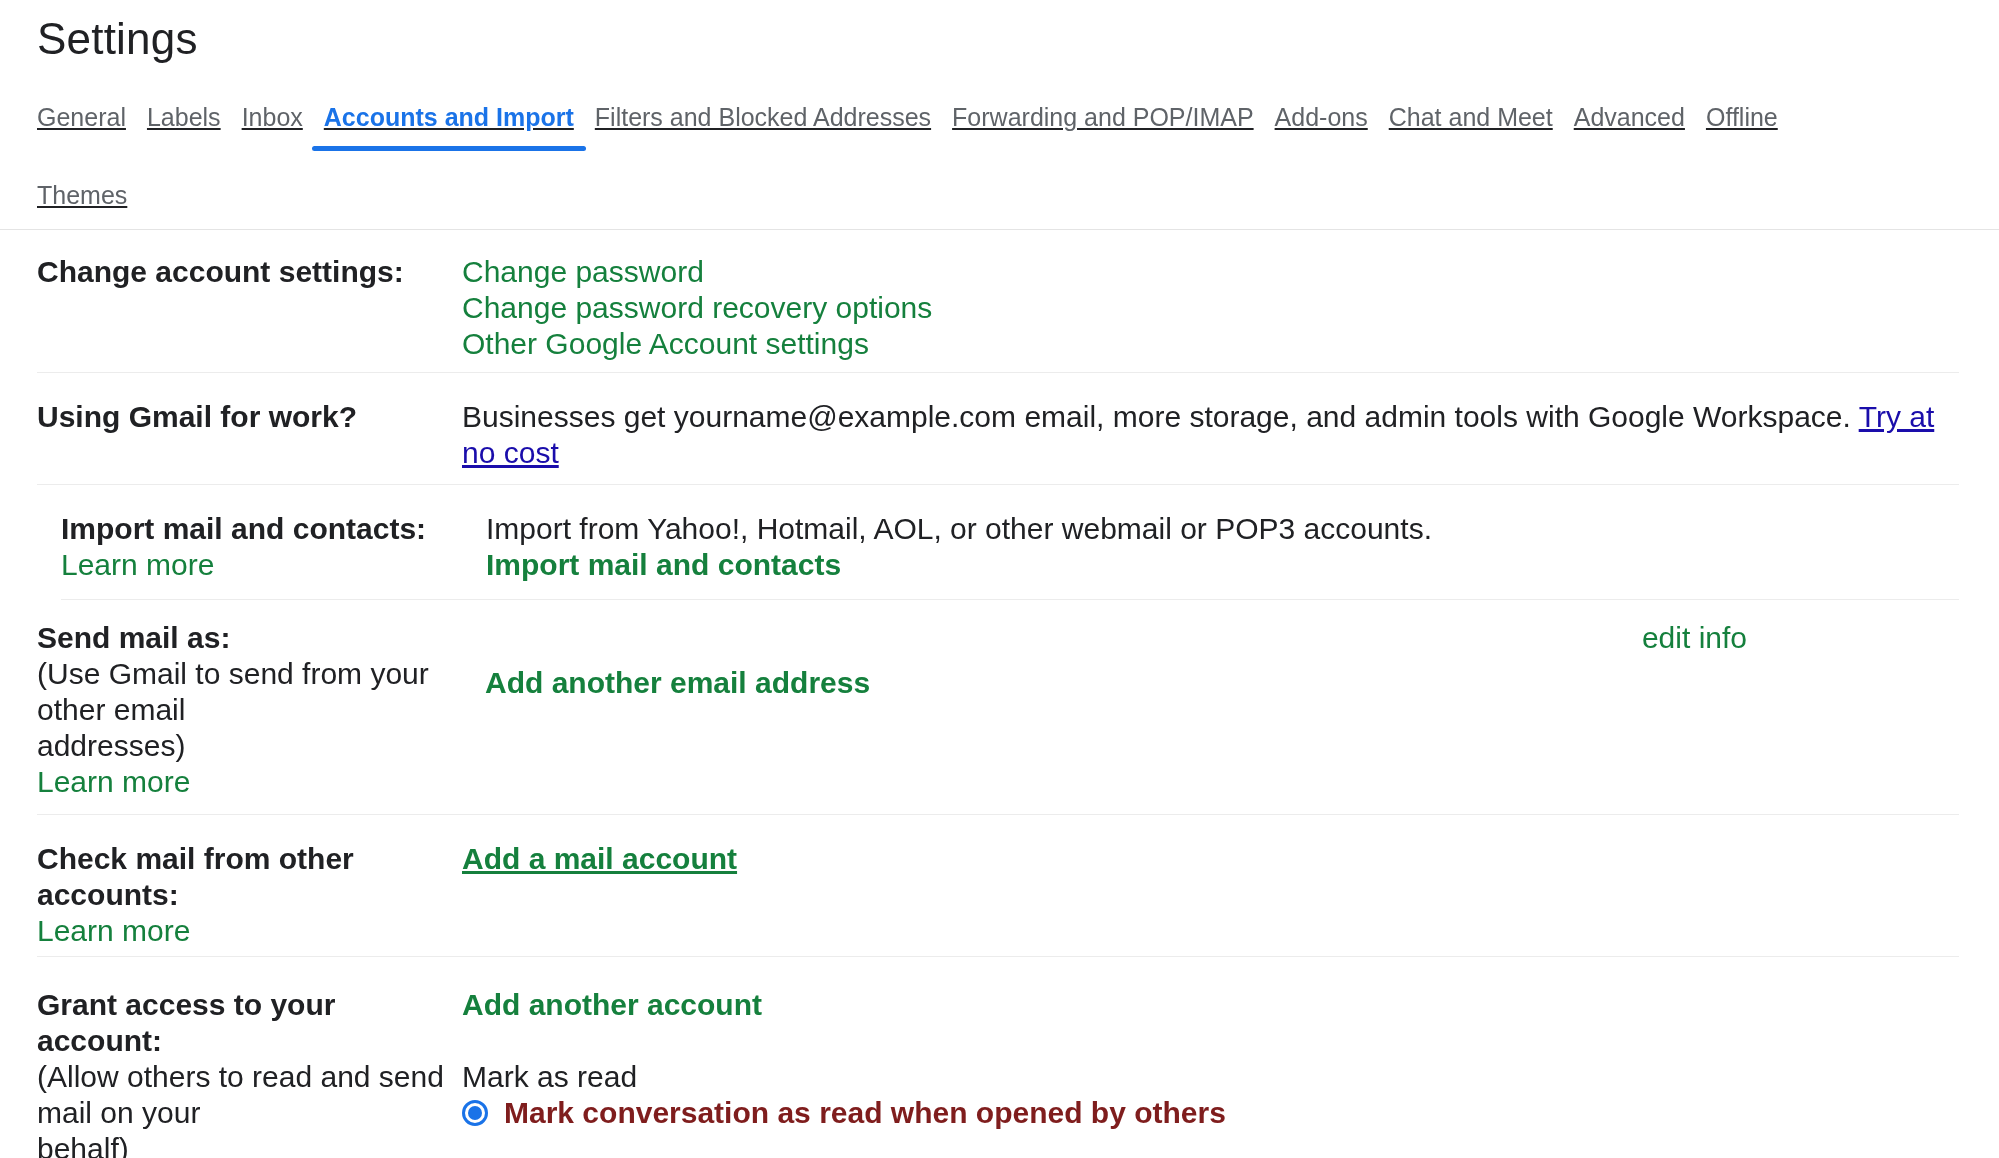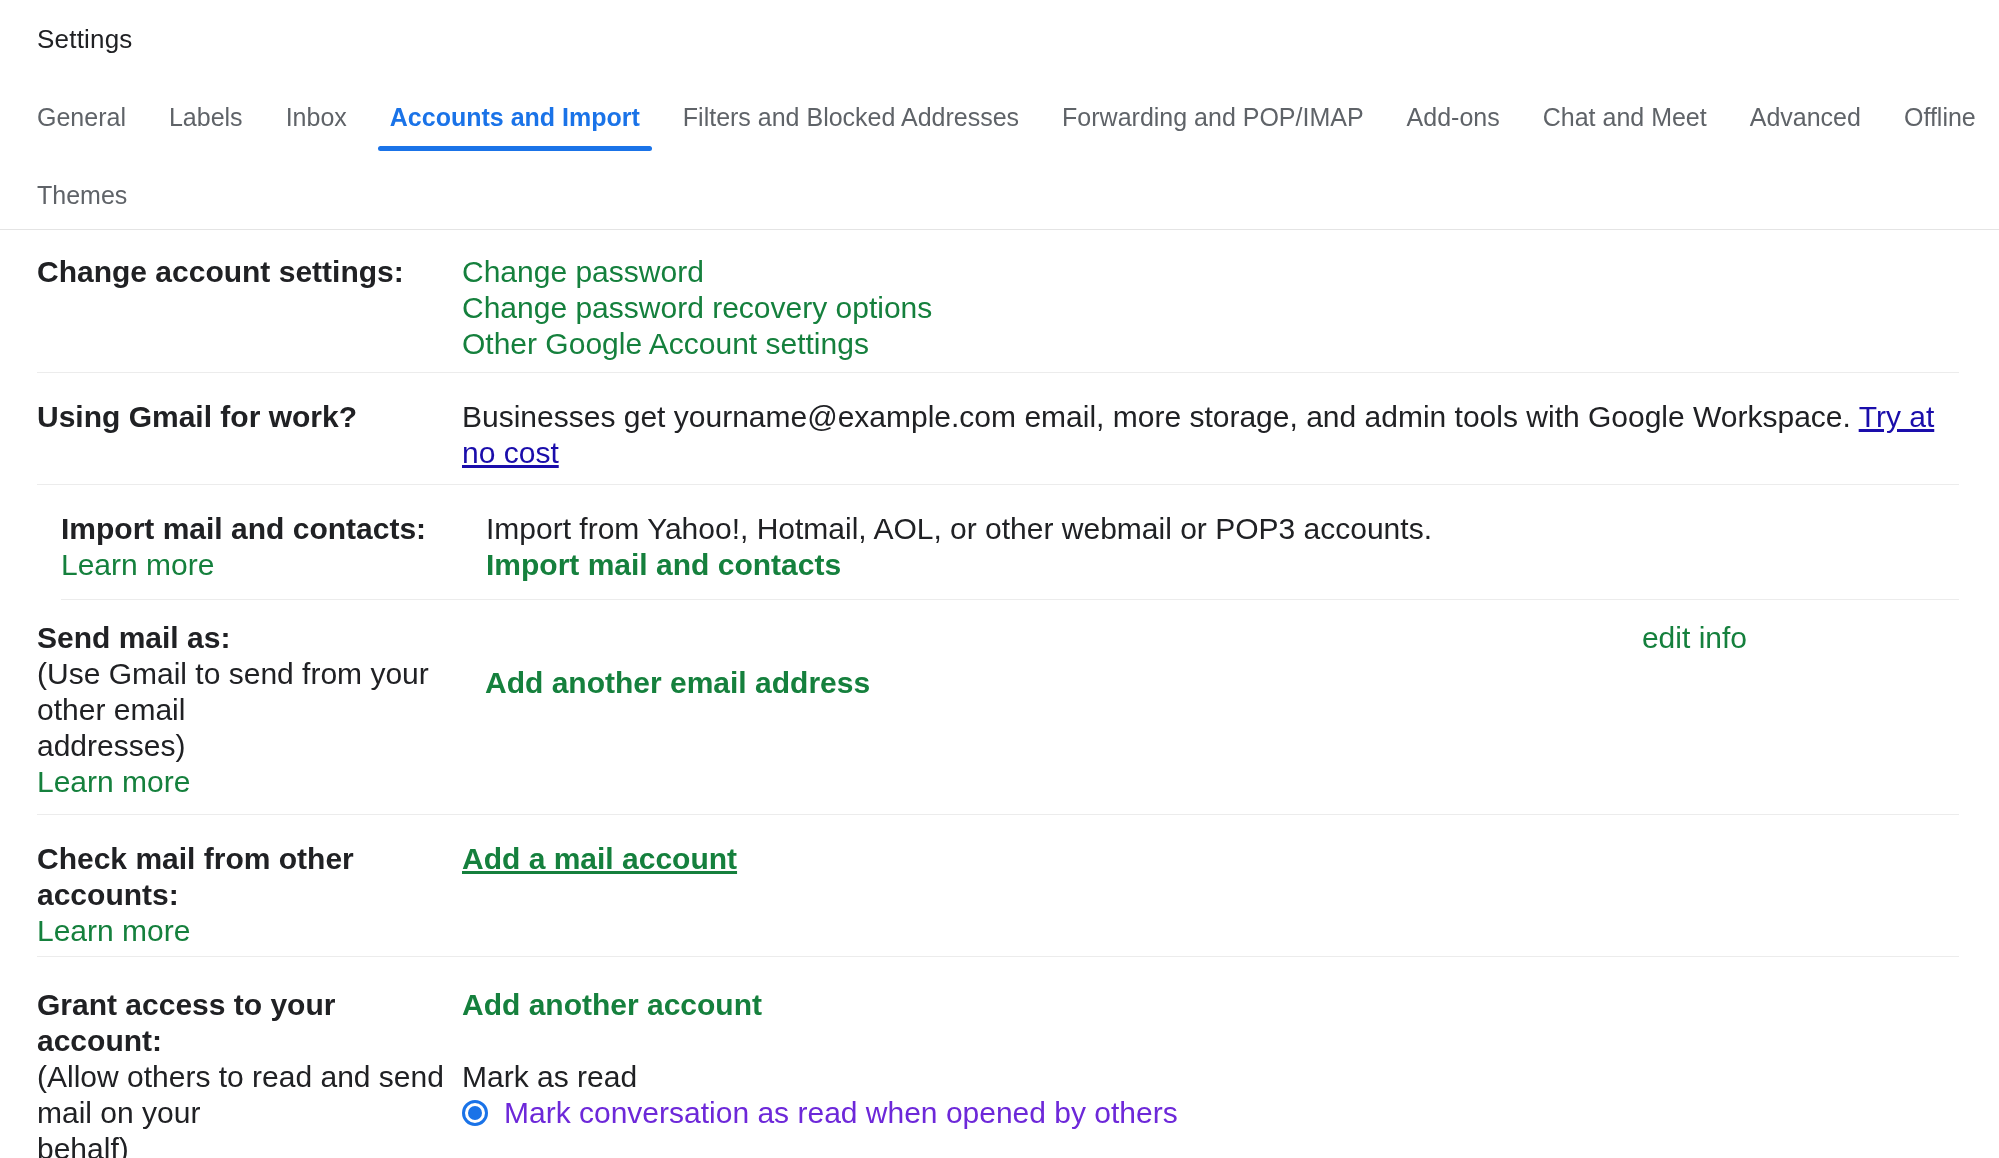--- a/index.html
+++ b/index.html
@@ -9,28 +9,28 @@
     background: #ffffff;
     font-family: "Liberation Sans", "DejaVu Sans", sans-serif;
     color: #202124;
     overflow: hidden;
   }
   .page { width: 1999px; height: 1158px; }
   .inner { padding: 0 40px 0 37px; }
 
   
   .page-title {
-    font-size: 26px; font-weight: 400; color: #202124;
+    font-size: 44px; font-weight: 400; color: #202124;
     margin: 0; padding-top: 15px; line-height: 48px;
     letter-spacing: 0.2px;
   }
 
   
   .tabs { margin-top: 28px; }
-  .tab-row { display: flex; column-gap: 43px; align-items: flex-start; }
+  .tab-row { display: flex; column-gap: 21px; align-items: flex-start; text-decoration: underline; }
   .tab-row + .tab-row { margin-top: 12px; }
   .tab {
     position: relative;
     font-size: 25px; line-height: 36px; color: #5f6368;
     padding: 8px 0 22px 0;
     cursor: pointer; white-space: nowrap;
   }
   .tab-row + .tab-row .tab { padding-bottom: 16px; }
   .tab.selected { color: #1a73e8; font-weight: 700; }
   .tab.selected::after {
@@ -76,21 +76,21 @@
   .radio {
     width: 26px; height: 26px; flex: 0 0 26px;
     border: 3px solid #70757a; border-radius: 50%;
     margin-right: 16px; position: relative; background: #fff;
   }
   .radio-row.selected .radio { border-color: #1a73e8; }
   .radio-row.selected .radio::after {
     content: ""; position: absolute; left: 3px; top: 3px;
     width: 14px; height: 14px; border-radius: 50%; background: #1a73e8;
   }
-  .radio-label { font-weight: 400; color: #6d28d9; }
+  .radio-label { font-weight: 700; color: #7f1d1d; }
   .group-heading { font-weight: 400; color: #202124; }
 </style>
 </head>
 <body>
 
 <div class="page">
   <div class="inner">
 
     <h1 class="page-title">Settings</h1>
 

